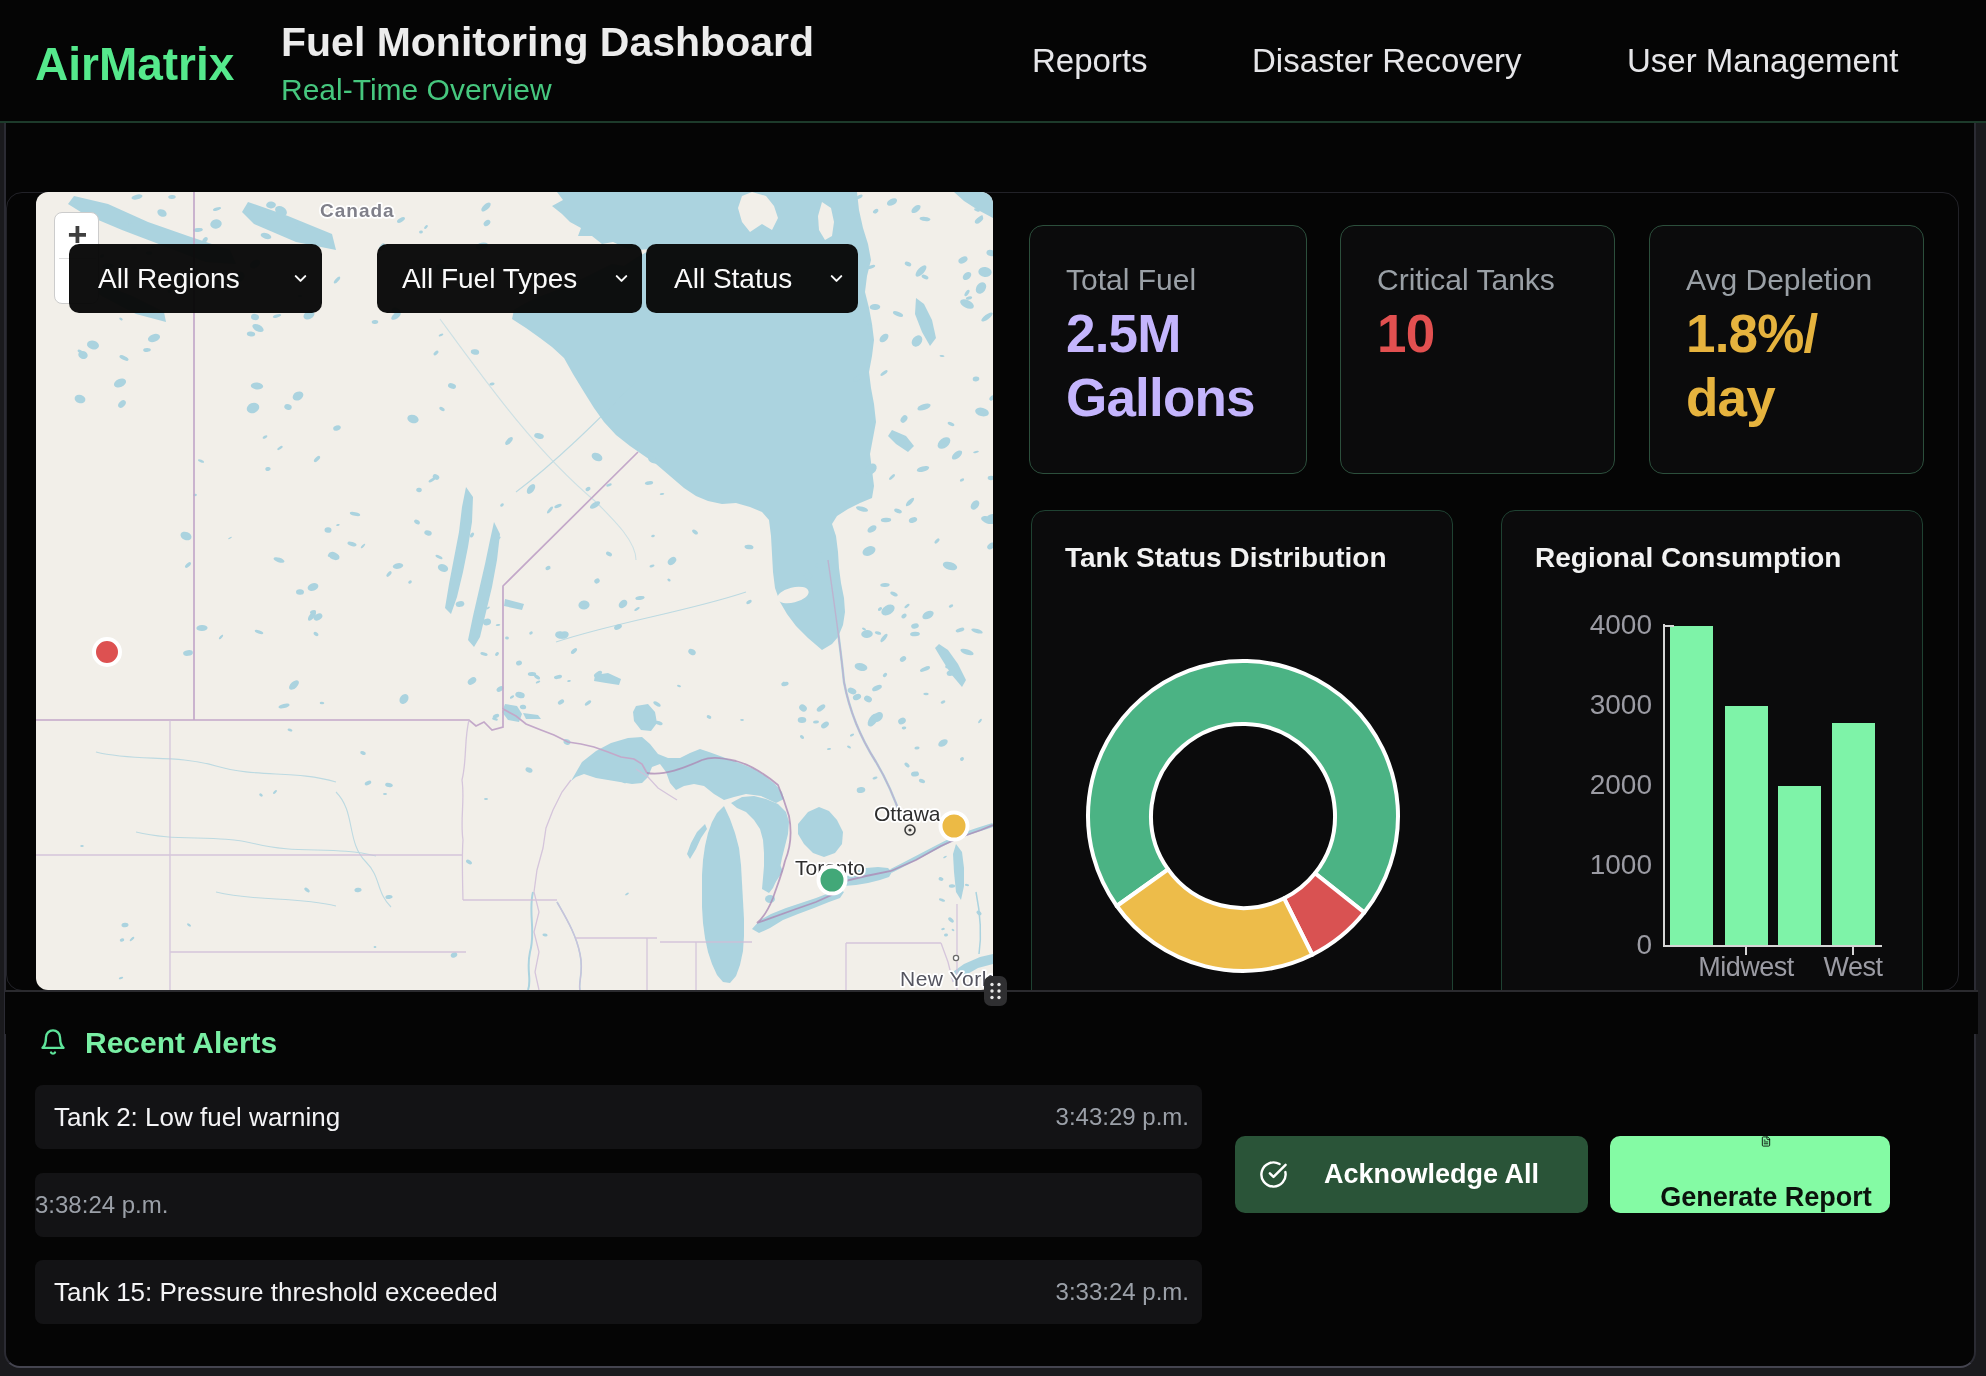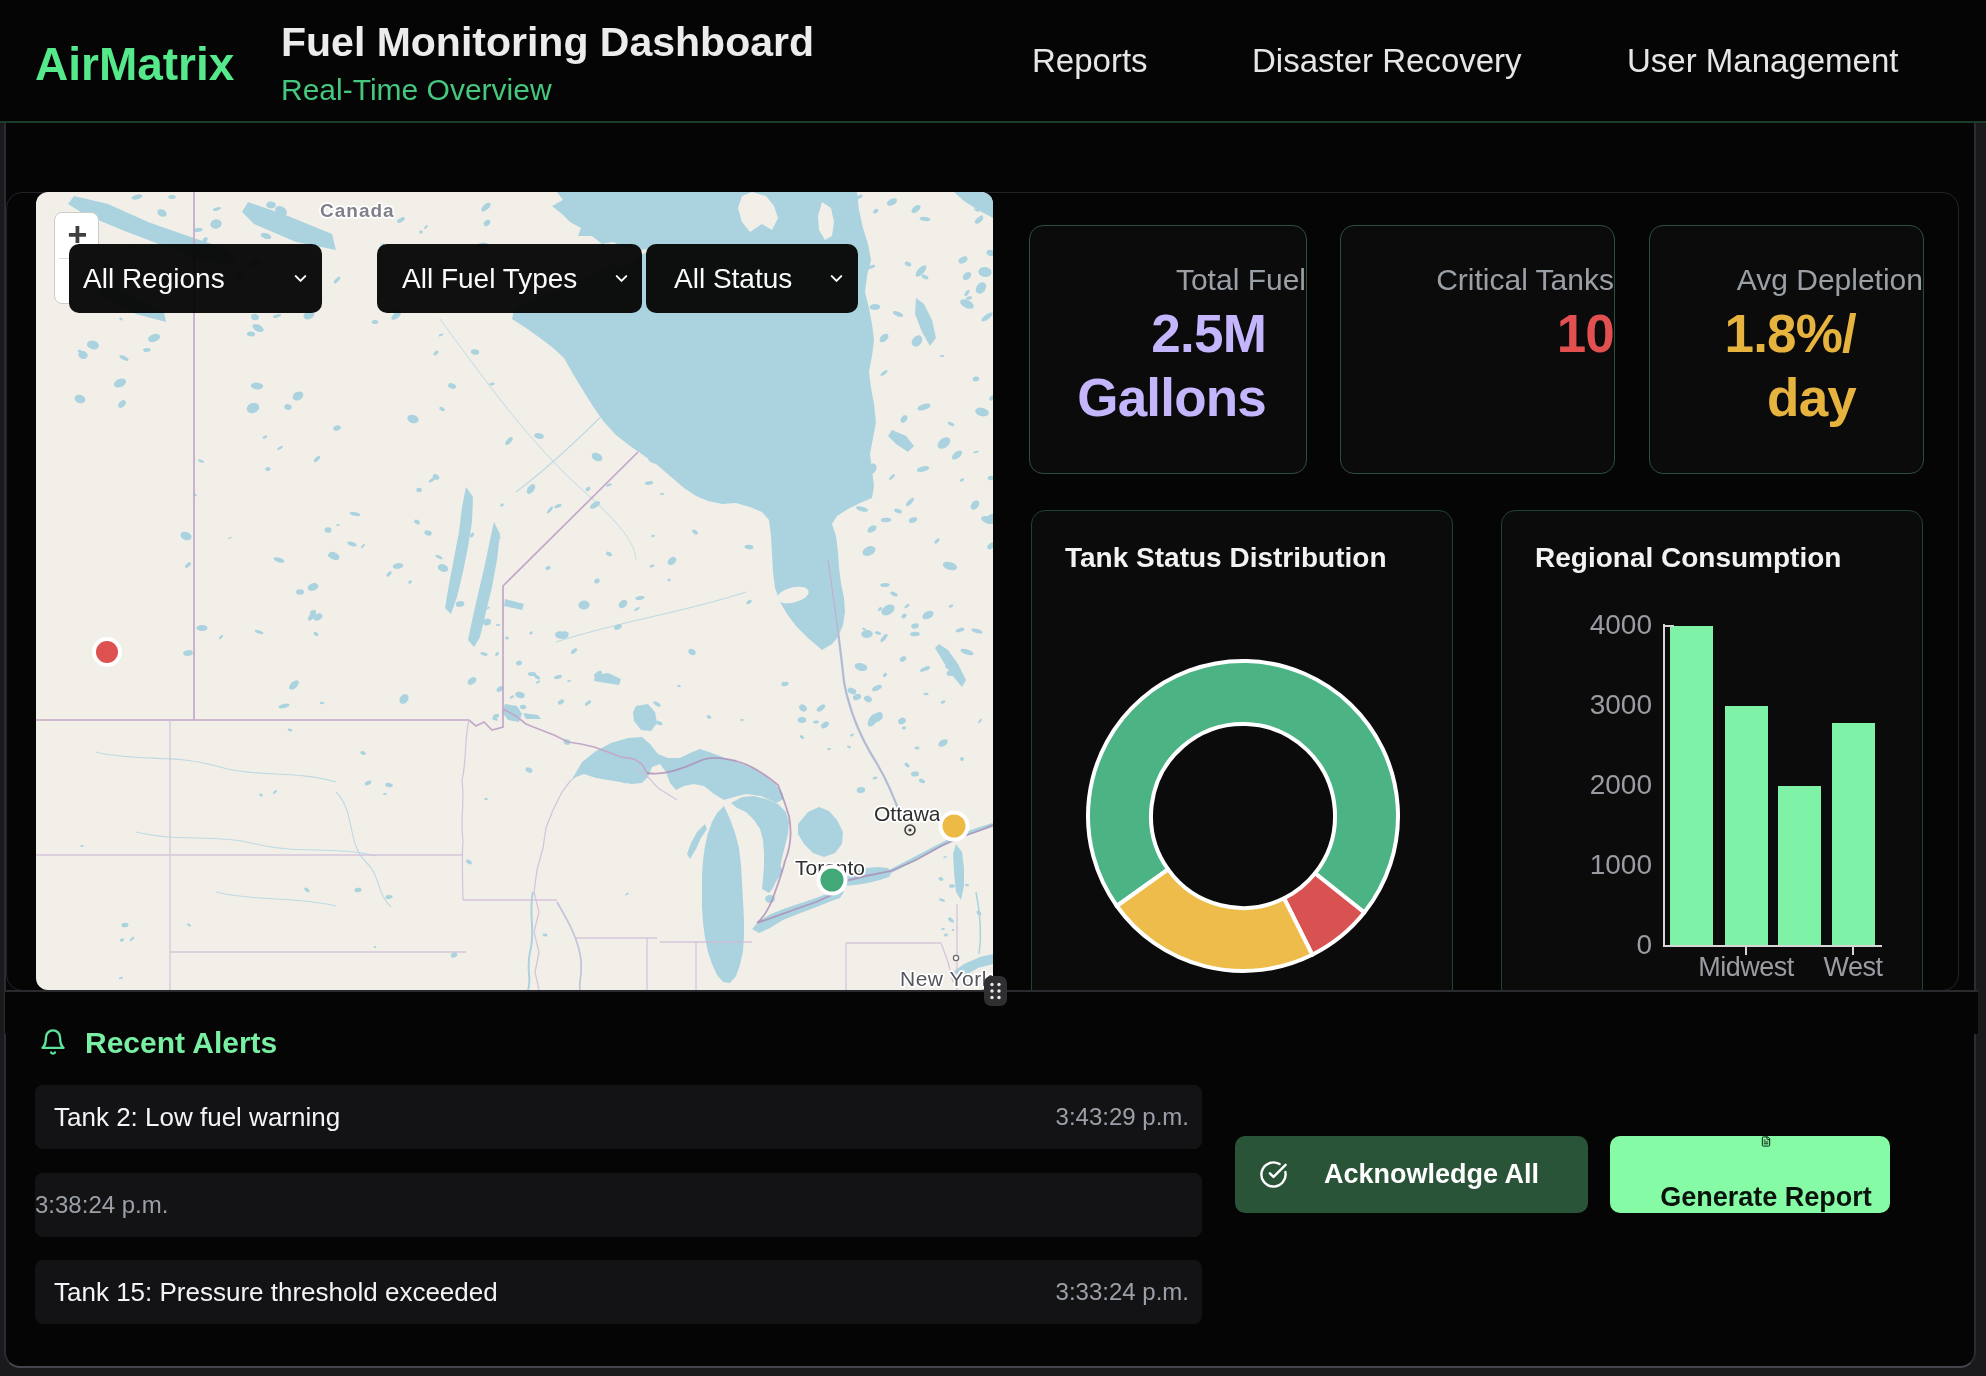--- a/index.html
+++ b/index.html
@@ -19,21 +19,21 @@
 #mask { position:absolute; left:5px; top:992px; width:1973px; height:42px; background:#050505; }
 
 #map { position:absolute; left:36px; top:192px; width:957px; height:798px; border-radius:12px; overflow:hidden; }
 #zoomctl { position:absolute; left:54px; top:212px; width:45px; height:92px; background:#fff; border-radius:8px;
            border:1px solid #ccc; }
 #zoomctl .zline { position:absolute; left:4px; top:45px; width:37px; height:1px; background:#ddd; }
 .dd { position:absolute; top:244px; height:69px; background:rgba(6,6,6,0.96); border-radius:10px; color:#fafafa;
       font-size:28px; display:flex; align-items:center; }
 .dd span { flex:1; }
 
-.scard { position:absolute; top:225px; height:249px; background:#0b0b0c; border:1.5px solid #2c4f3c; border-radius:14px; padding:37px 0 0 36px;text-align:right; }
+.scard { position:absolute; top:225px; height:249px; background:#0b0b0c; border:1.5px solid #2c4f3c; border-radius:14px; padding:37px 0 0 36px; }
 .slabel { font-size:30px; line-height:34px; color:#9aa0a6; }
 .sval { font-size:53px; font-weight:bold; line-height:64px; margin-top:5px; letter-spacing:-0.8px; }
 
 .ccard { position:absolute; top:510px; height:520px; background:#0b0b0c; border:1.5px solid #1f4232; border-radius:14px; }
 .ctitle { position:absolute; left:33px; top:31px; font-size:28px; font-weight:bold; color:#f2f2f2;text-align:right; }
 
 #grip { position:absolute; left:984px; top:976px; width:23px; height:30px; background:#2f2f31; border-radius:7px; }
 
 #alerthead { position:absolute; left:85px; top:1026px; font-size:30px; font-weight:bold; color:#79efa4; }
 .arow { position:absolute; left:35px; width:1167px; height:64px; background:#131315; border-radius:8px;
@@ -509,21 +509,21 @@
 
  <circle cx="71" cy="460" r="13" fill="#dd5151" stroke="#ffffff" stroke-width="4"></circle>
  <circle cx="918" cy="634" r="13.5" fill="#ecba45" stroke="#ffffff" stroke-width="4"></circle>
  <circle cx="796" cy="688" r="13.5" fill="#42a878" stroke="#ffffff" stroke-width="4"></circle>
 </svg>
 </div>
  <div id="zoomctl">
     <div style="position:absolute;left:0;top:2px;width:45px;text-align:center;font-size:34px;font-weight:bold;color:#3f3f3f">+</div>
     <div class="zline"></div>
   </div>
- <div class="dd" style="left:69px;width:253px;padding-left:14px;">
+ <div class="dd" style="left:69px;width:253px;padding-left:29px;">
     <span>All Regions</span>
     <svg width="19" height="19" viewBox="0 0 24 24" fill="none" stroke="#fafafa" stroke-width="2.6" stroke-linecap="round" stroke-linejoin="round">
       <path d="m6 9 6 6 6-6"></path>
     </svg>
     <span style="flex:0 0 12px"></span>
   </div>
  <div class="dd" style="left:377px;width:265px;padding-left:25px;">
     <span>All Fuel Types</span>
     <svg width="19" height="19" viewBox="0 0 24 24" fill="none" stroke="#fafafa" stroke-width="2.6" stroke-linecap="round" stroke-linejoin="round">
       <path d="m6 9 6 6 6-6"></path>

